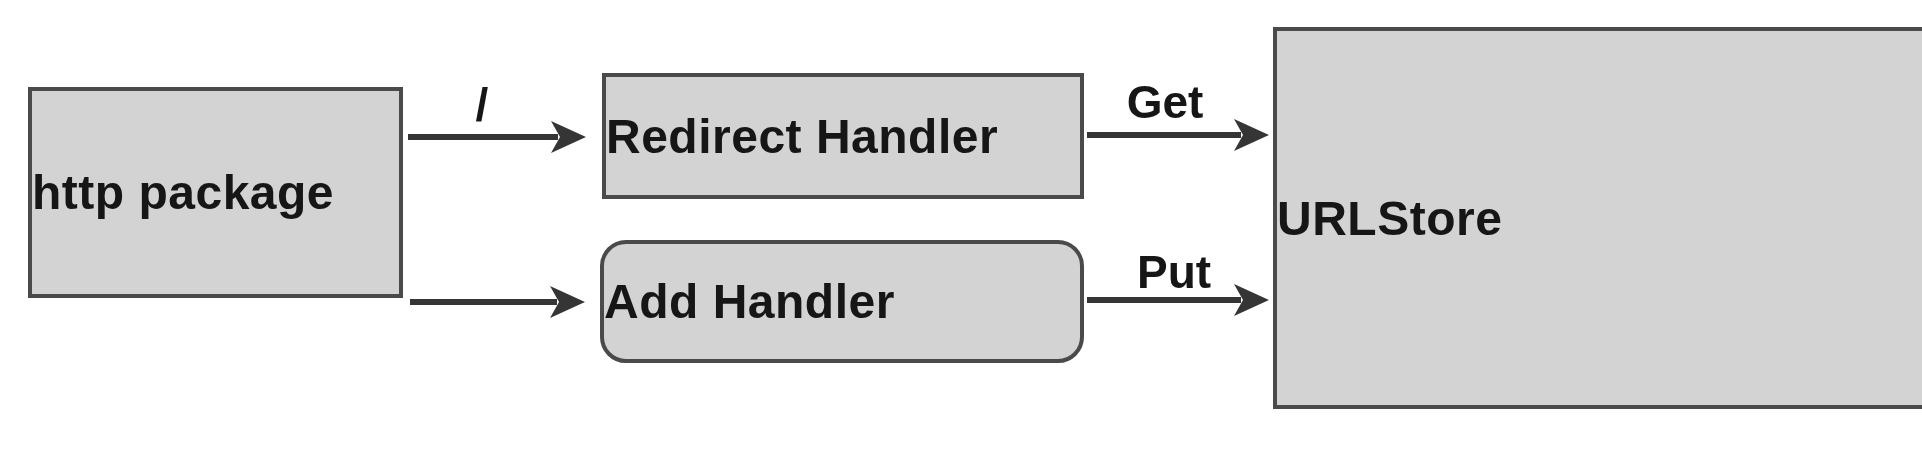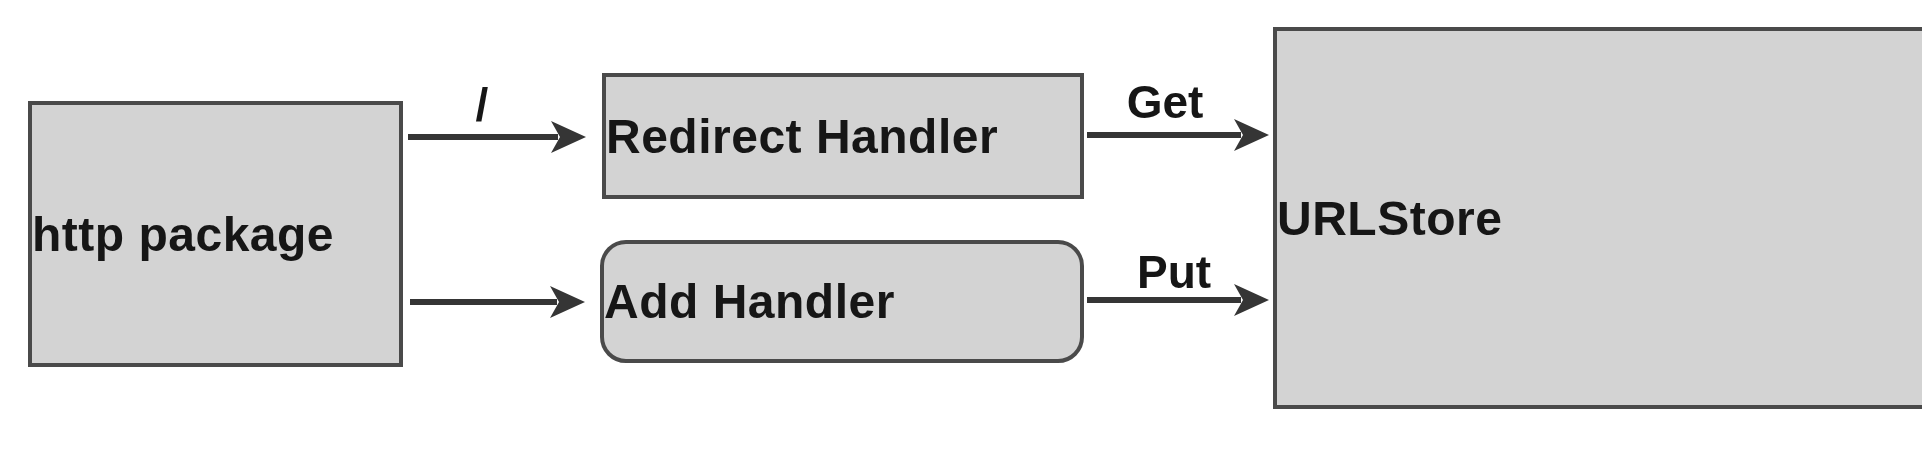--- a/index.html
+++ b/index.html
@@ -22,21 +22,21 @@
     box-sizing: border-box;
     background: #d3d3d3;
     border: 4px solid #4a4a4a;
     display: flex;
     align-items: center;
     justify-content: flex-start;
     font-size: 48px;
     letter-spacing: 0.5px;
     text-align: center;
   }
-  #node-http-package   { left: 28px;   top: 101px;  width: 375px; height: 266px; }
+  #node-http-package   { left: 28px;   top: 87px;  width: 375px; height: 211px; }
   #node-redirect-handler { left: 602px; top: 73px;  width: 482px; height: 126px; }
   #node-add-handler    { left: 600px;  top: 240px; width: 484px; height: 123px; border-radius: 26px; }
   #node-urlstore       { left: 1273px; top: 27px;  width: 689px; height: 382px; }
 
   .edge-label {
     position: absolute;
     font-size: 46px;
     transform: translate(-50%, -50%);
     white-space: nowrap;
   }

